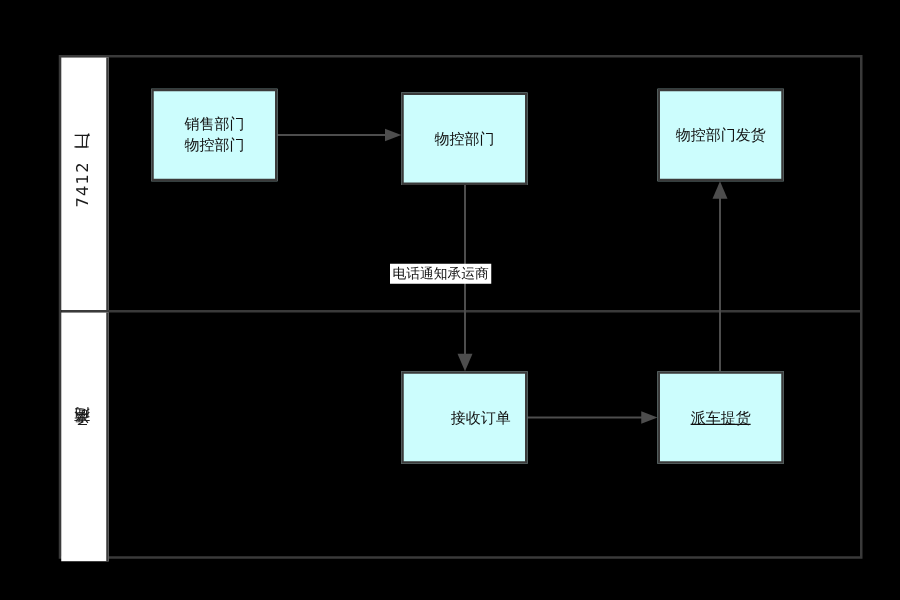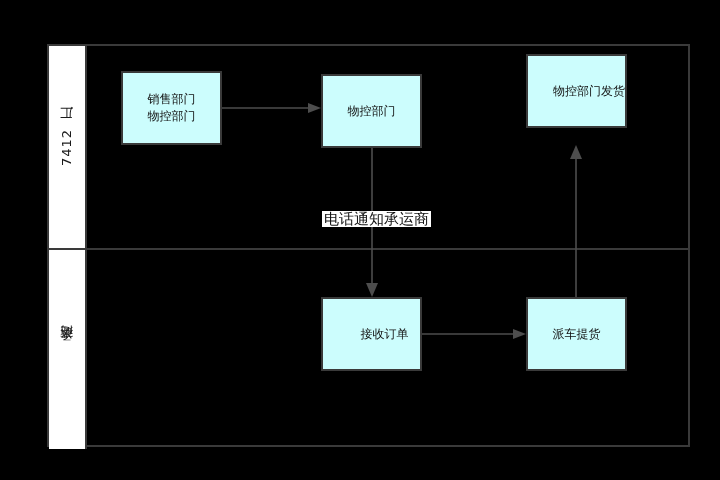--- a/index.html
+++ b/index.html
@@ -85,23 +85,23 @@
     font-size: 12px;
     line-height: 17px;
     color: #111111;
     width: 101px;
     height: 74px;
   }
   .task span { display: block; }
 
   #task-sales      { left: 121px; top: 71px;  }
   #task-mc         { left: 321px; top: 74px;  }
-  #task-mc-ship    { left: 526px; top: 54px; justify-content: flex-end;  }
+  #task-mc-ship    { left: 526px; top: 71px;  }
   #task-receive    { left: 321px; top: 297px; padding-left: 26px; }
-  #task-dispatch   { left: 526px; top: 297px; }
+  #task-dispatch   { left: 526px; top: 297px; text-decoration: underline; }
 
   
   #connectors {
     position: absolute;
     left: 0; top: 0;
     width: 720px; height: 480px;
     pointer-events: none;
   }
   .conn-line {
     stroke: #4d4d4d;
@@ -110,25 +110,25 @@
   }
   .conn-head {
     fill: #4d4d4d;
   }
 
   
   .edge-label {
     position: absolute;
     background: #ffffff;
     color: #111111;
-    font-size: 15px;
+    font-size: 11px;
     line-height: 14px;
     padding: 1px 2px;
     white-space: nowrap;
-    left: 322px;
+    left: 312px;
     top: 211px;
   }
 </style>
 </head>
 <body>
 
 <div id="diagram-canvas">
 
   <div class="pool">
 

